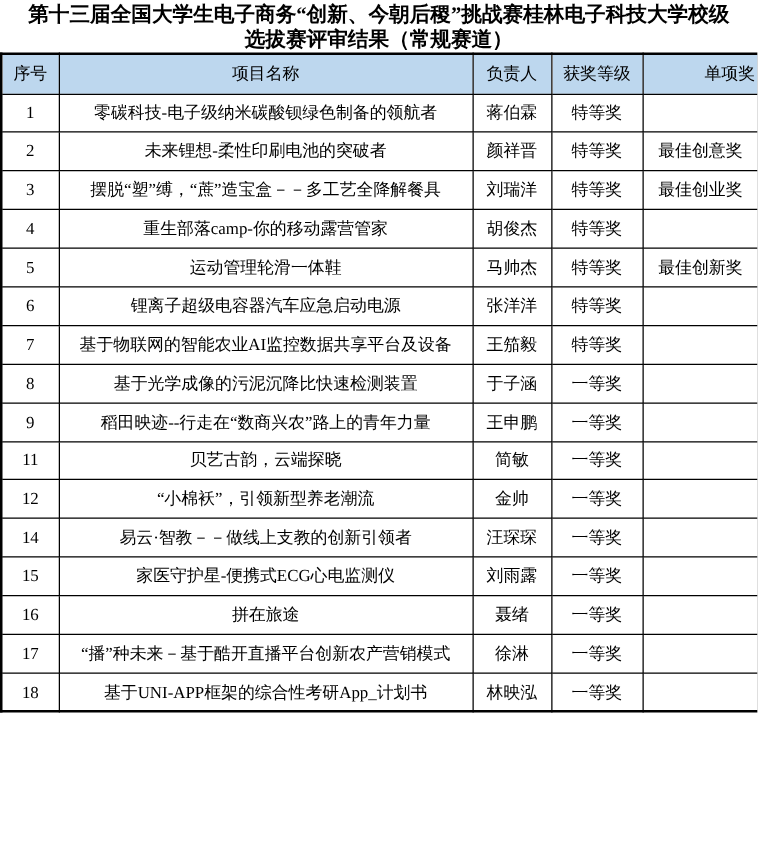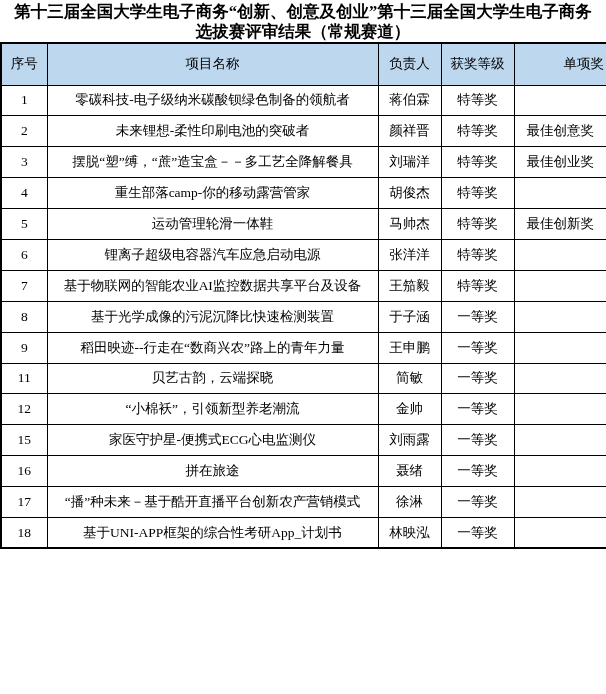--- a/index.html
+++ b/index.html
@@ -36,34 +36,34 @@
   table.results th, table.results td {
     border: 1px solid #000000;
     text-align: center;
     vertical-align: middle;
     font-size: 13.5px;
     font-weight: normal;
     padding: 0 2px;
     overflow: hidden;
     white-space: nowrap;
   }
-  table.results thead tr { height: 42px; }
+  table.results thead tr { height: 32px; }
   table.results tbody tr { height: 30.9px; }
   col.c-no      { width: 46px; }
   col.c-project { width: 331px; }
   col.c-leader  { width: 63px; }
   col.c-award   { width: 73px; }
   col.c-special { width: 93px; }
 </style>
 </head>
 <body>
 
 <div id="page">
   <div class="title">
-    <span class="tline">第十三届全国大学生电子商务“创新、创意及创业”第十三届全国大学生电子商务</span>
+    <span class="tline">第十三届全国大学生电子商务“创新、今朝后稷”挑战赛桂林电子科技大学校级</span>
     <span class="tline">选拔赛评审结果（常规赛道）</span>
   </div>
   <table class="results">
     <colgroup>
       <col class="c-no">
       <col class="c-project">
       <col class="c-leader">
       <col class="c-award">
       <col class="c-special">
     </colgroup>
@@ -148,20 +148,27 @@
     <td></td>
   </tr>
         <tr>
     <td>12</td>
     <td>“小棉袄”，引领新型养老潮流</td>
     <td>金帅</td>
     <td>一等奖</td>
     <td></td>
   </tr>
         <tr>
+    <td>14</td>
+    <td>易云·智教－－做线上支教的创新引领者</td>
+    <td>汪琛琛</td>
+    <td>一等奖</td>
+    <td></td>
+  </tr>
+        <tr>
     <td>15</td>
     <td>家医守护星-便携式ECG心电监测仪</td>
     <td>刘雨露</td>
     <td>一等奖</td>
     <td></td>
   </tr>
         <tr>
     <td>16</td>
     <td>拼在旅途</td>
     <td>聂绪</td>

